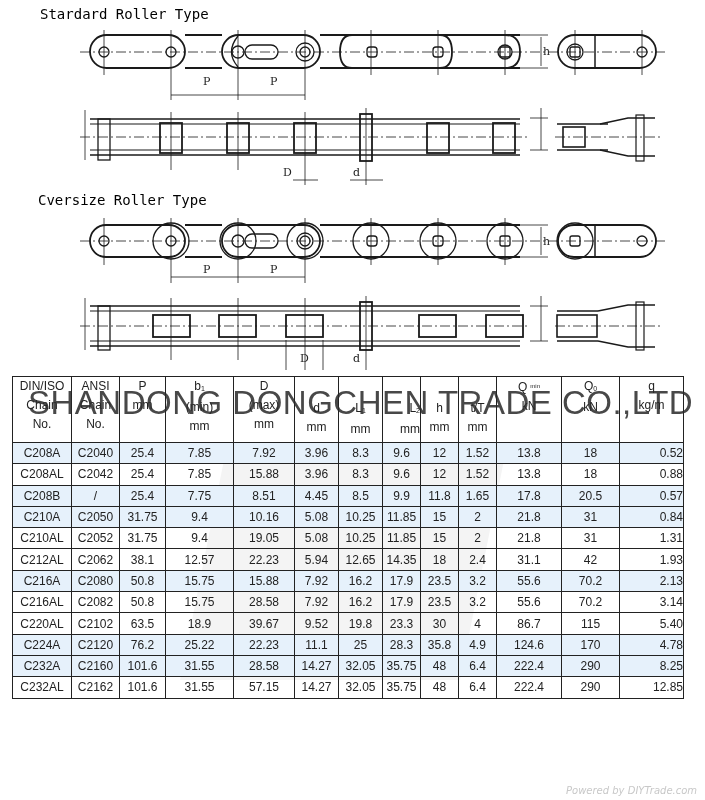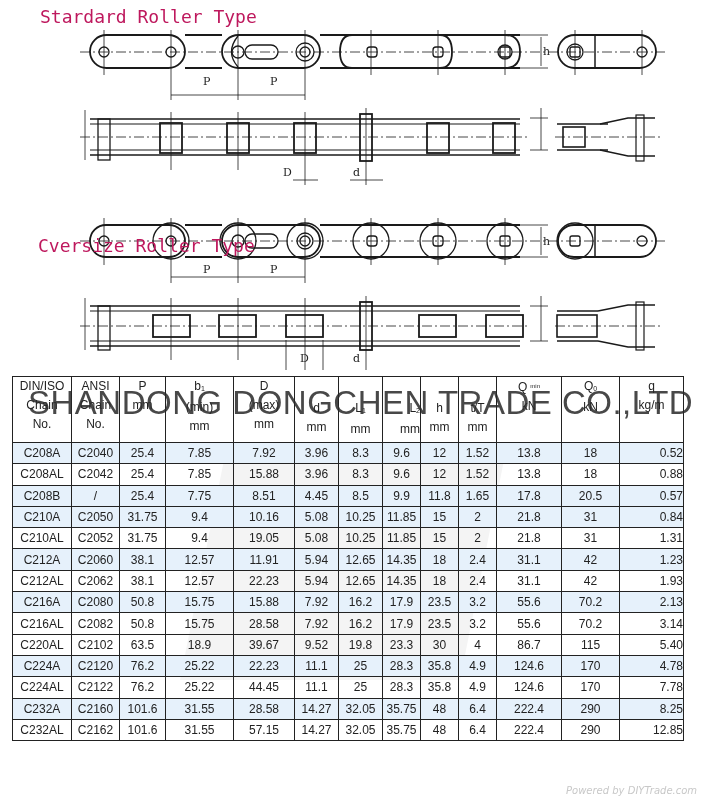--- a/index.html
+++ b/index.html
@@ -1,19 +1,19 @@
 <!DOCTYPE html>
 <html><head>
 <meta charset="utf-8">
 <style>
   html, body { margin: 0; padding: 0; background: #ffffff; }
   body { width: 705px; height: 800px; position: relative; overflow: hidden; font-family: "DejaVu Sans", sans-serif; }
   .diagram { position: absolute; left: 0; top: 0; width: 705px; height: 372px; }
   .diagram svg { position: absolute; left: 0; top: 0; }
-  .diagram-title { position: absolute; font-family: "DejaVu Sans Mono", monospace; font-size: 18px; color: #be185d; letter-spacing: 0px; }
+  .diagram-title { position: absolute; font-family: "DejaVu Sans Mono", monospace; font-size: 14px; color: #000000; letter-spacing: 0px; }
   .dim-label { position: absolute; font-family: "DejaVu Serif", serif; font-size: 11px; color: #222; }
 
   .spec-table { position: absolute; left: 12px; top: 376px; border-collapse: collapse; table-layout: fixed; font-family: Liberation Sans, sans-serif; font-size: 12px; color: #222; }
   .spec-table th, .spec-table td { border: 1px solid #222; text-align: center; padding: 0; }
   .spec-table th { font-weight: normal; vertical-align: top; line-height: 19px; font-size: 12px; background: #fff; }
   .spec-table td { height: 20.3px; line-height: 18px; }
   .spec-table tr.band td { background: #e6f1fb; }
   .spec-table td.q { text-align: right; padding-left: 11px; }
   .hdr-top { padding-top: 2px; }
   .sub { font-size: 7px; vertical-align: -1px; }
@@ -174,21 +174,21 @@
       <line x1="557" y1="341" x2="598" y2="341" stroke-width="1.4"></line>
       <path d="M598 311 L628 305 L655 305" stroke-width="1.4"></path>
       <path d="M598 341 L628 347 L655 347" stroke-width="1.4"></path>
       <rect x="557" y="315" width="40" height="22" stroke-width="1.6"></rect>
       <rect x="636" y="302" width="8" height="48" stroke-width="1.2"></rect>
       <line x1="555" y1="326" x2="660" y2="326" stroke-dasharray="10,3,2,3" stroke-width="0.8"></line>
     </g>
   </svg>
 
   <div class="diagram-title" style="left:40px; top:6px;">Stardard Roller Type</div>
-  <div class="diagram-title" style="left:38px; top:192px;margin-top:43px;">Cversize Roller Type</div>
+  <div class="diagram-title" style="left:38px; top:192px;">Cversize Roller Type</div>
 
   <div class="dim-label" style="left:203px; top:75px;">P</div>
   <div class="dim-label" style="left:270px; top:75px;">P</div>
   <div class="dim-label" style="left:543px; top:45px;">h</div>
   <div class="dim-label" style="left:283px; top:166px;">D</div>
   <div class="dim-label" style="left:353px; top:166px;">d</div>
   <div class="dim-label" style="left:203px; top:263px;">P</div>
   <div class="dim-label" style="left:270px; top:263px;">P</div>
   <div class="dim-label" style="left:543px; top:235px;">h</div>
   <div class="dim-label" style="left:300px; top:352px;">D</div>
@@ -344,35 +344,20 @@
         <td>19.05</td>
         <td>5.08</td>
         <td>10.25</td>
         <td>11.85</td>
         <td>15</td>
         <td>2</td>
         <td>21.8</td>
         <td>31</td>
         <td class="q">1.31</td>
       </tr>
-      <tr class="band">
-        <td>C212A</td>
-        <td>C2060</td>
-        <td>38.1</td>
-        <td>12.57</td>
-        <td>11.91</td>
-        <td>5.94</td>
-        <td>12.65</td>
-        <td>14.35</td>
-        <td>18</td>
-        <td>2.4</td>
-        <td>31.1</td>
-        <td>42</td>
-        <td class="q">1.23</td>
-      </tr>
       <tr>
         <td>C212AL</td>
         <td>C2062</td>
         <td>38.1</td>
         <td>12.57</td>
         <td>22.23</td>
         <td>5.94</td>
         <td>12.65</td>
         <td>14.35</td>
         <td>18</td>
@@ -434,35 +419,20 @@
         <td>22.23</td>
         <td>11.1</td>
         <td>25</td>
         <td>28.3</td>
         <td>35.8</td>
         <td>4.9</td>
         <td>124.6</td>
         <td>170</td>
         <td class="q">4.78</td>
       </tr>
-      <tr>
-        <td>C224AL</td>
-        <td>C2122</td>
-        <td>76.2</td>
-        <td>25.22</td>
-        <td>44.45</td>
-        <td>11.1</td>
-        <td>25</td>
-        <td>28.3</td>
-        <td>35.8</td>
-        <td>4.9</td>
-        <td>124.6</td>
-        <td>170</td>
-        <td class="q">7.78</td>
-      </tr>
       <tr class="band">
         <td>C232A</td>
         <td>C2160</td>
         <td>101.6</td>
         <td>31.55</td>
         <td>28.58</td>
         <td>14.27</td>
         <td>32.05</td>
         <td>35.75</td>
         <td>48</td>

